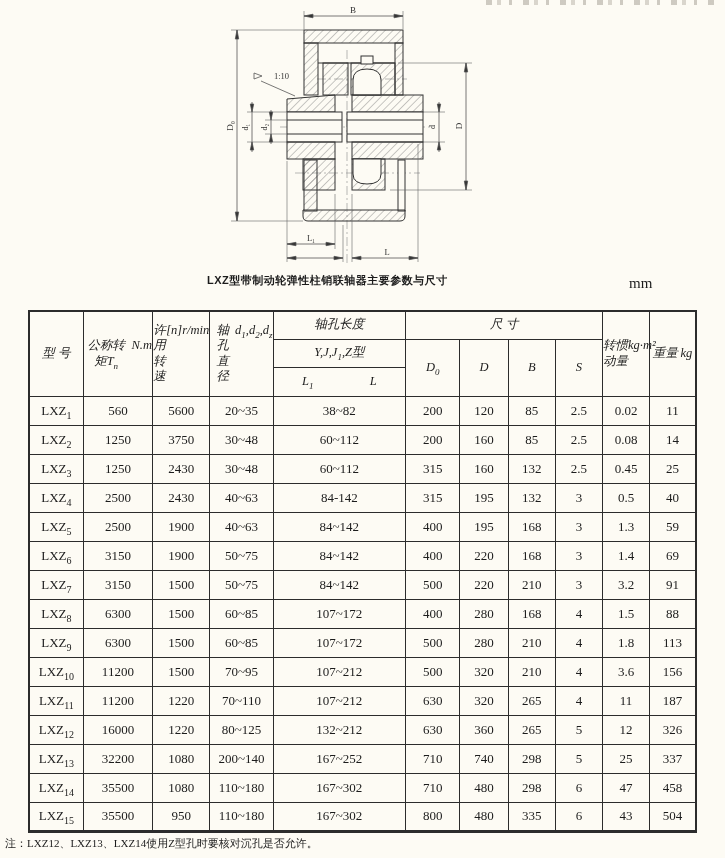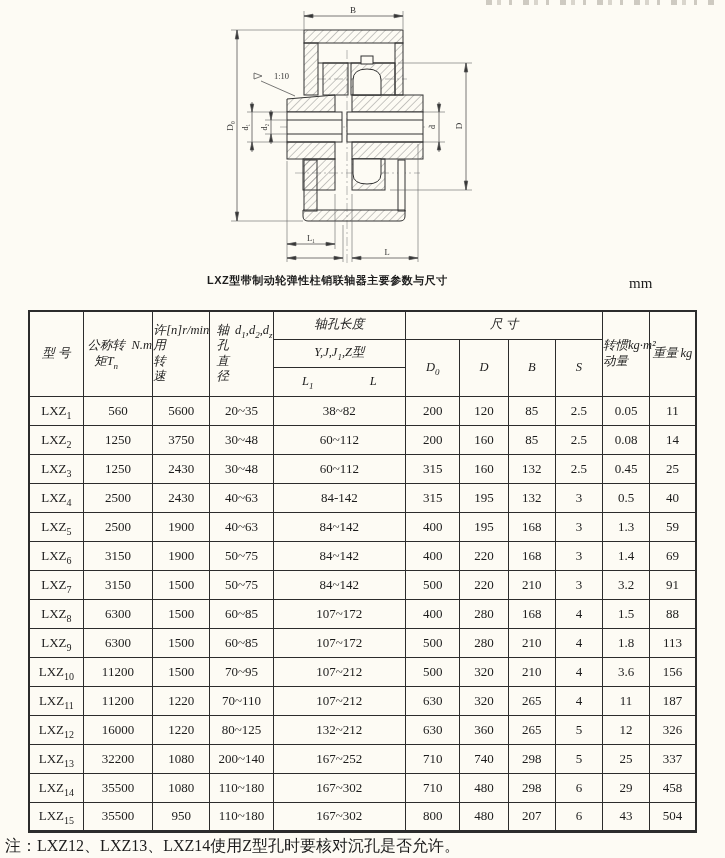--- a/index.html
+++ b/index.html
@@ -34,21 +34,21 @@
   .params thead tr.h1{height:28px}
   .params thead tr.h2{height:28px}
   .params thead tr.h3{height:29px}
   .params tbody tr{height:29px}
   .params tbody td{font-size:13px;}
   .params tbody td sub{font-size:10px;line-height:0;}
   .params th sub{font-size:9px;line-height:0;}
   .vstack{display:flex;flex-direction:row;justify-content:space-evenly;height:100%;}
   .vstack.tight{justify-content:center;gap:3px;}
   .hspread{display:flex;justify-content:space-evenly;align-items:center;gap:28px;}
-  .footnote{position:absolute;left:5px;top:836px;font-size:16px;white-space:nowrap;}
+  .footnote{position:absolute;left:5px;top:836px;font-size:11px;white-space:nowrap;}
   svg text{font-family:"Liberation Serif","DejaVu Serif",serif;fill:#333;}
 </style>
 </head>
 <body>
 
 <div class="page">
 
   <div class="frag"></div>
 
   <svg class="drawing" viewBox="0 0 300 270">
@@ -246,21 +246,21 @@
         <tr>
           <td>LXZ<sub>1</sub></td>
           <td>560</td>
           <td>5600</td>
           <td>20~35</td>
           <td>38~82</td>
           <td>200</td>
           <td>120</td>
           <td>85</td>
           <td>2.5</td>
-          <td>0.05</td>
+          <td>0.02</td>
           <td>11</td>
         </tr>
         <tr>
           <td>LXZ<sub>2</sub></td>
           <td>1250</td>
           <td>3750</td>
           <td>30~48</td>
           <td>60~112</td>
           <td>200</td>
           <td>160</td>
@@ -415,32 +415,32 @@
         <tr>
           <td>LXZ<sub>14</sub></td>
           <td>35500</td>
           <td>1080</td>
           <td>110~180</td>
           <td>167~302</td>
           <td>710</td>
           <td>480</td>
           <td>298</td>
           <td>6</td>
-          <td>29</td>
+          <td>47</td>
           <td>458</td>
         </tr>
         <tr>
           <td>LXZ<sub>15</sub></td>
           <td>35500</td>
           <td>950</td>
           <td>110~180</td>
           <td>167~302</td>
           <td>800</td>
           <td>480</td>
-          <td>207</td>
+          <td>335</td>
           <td>6</td>
           <td>43</td>
           <td>504</td>
         </tr>
       </tbody>
   </table>
 
   <div class="footnote">注：LXZ12、LXZ13、LXZ14使用Z型孔时要核对沉孔是否允许。</div>
 
 </div>

